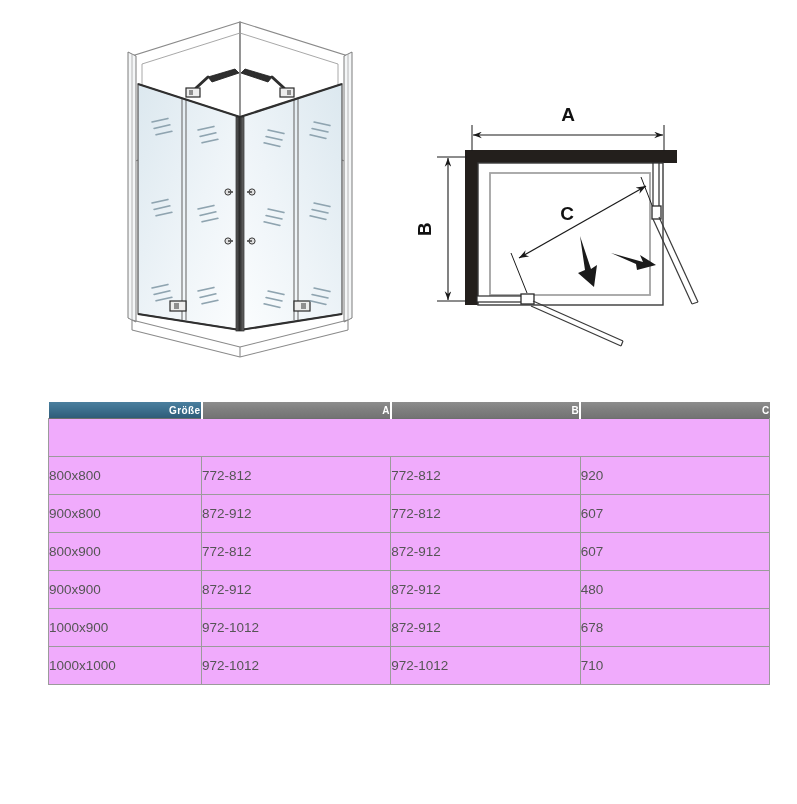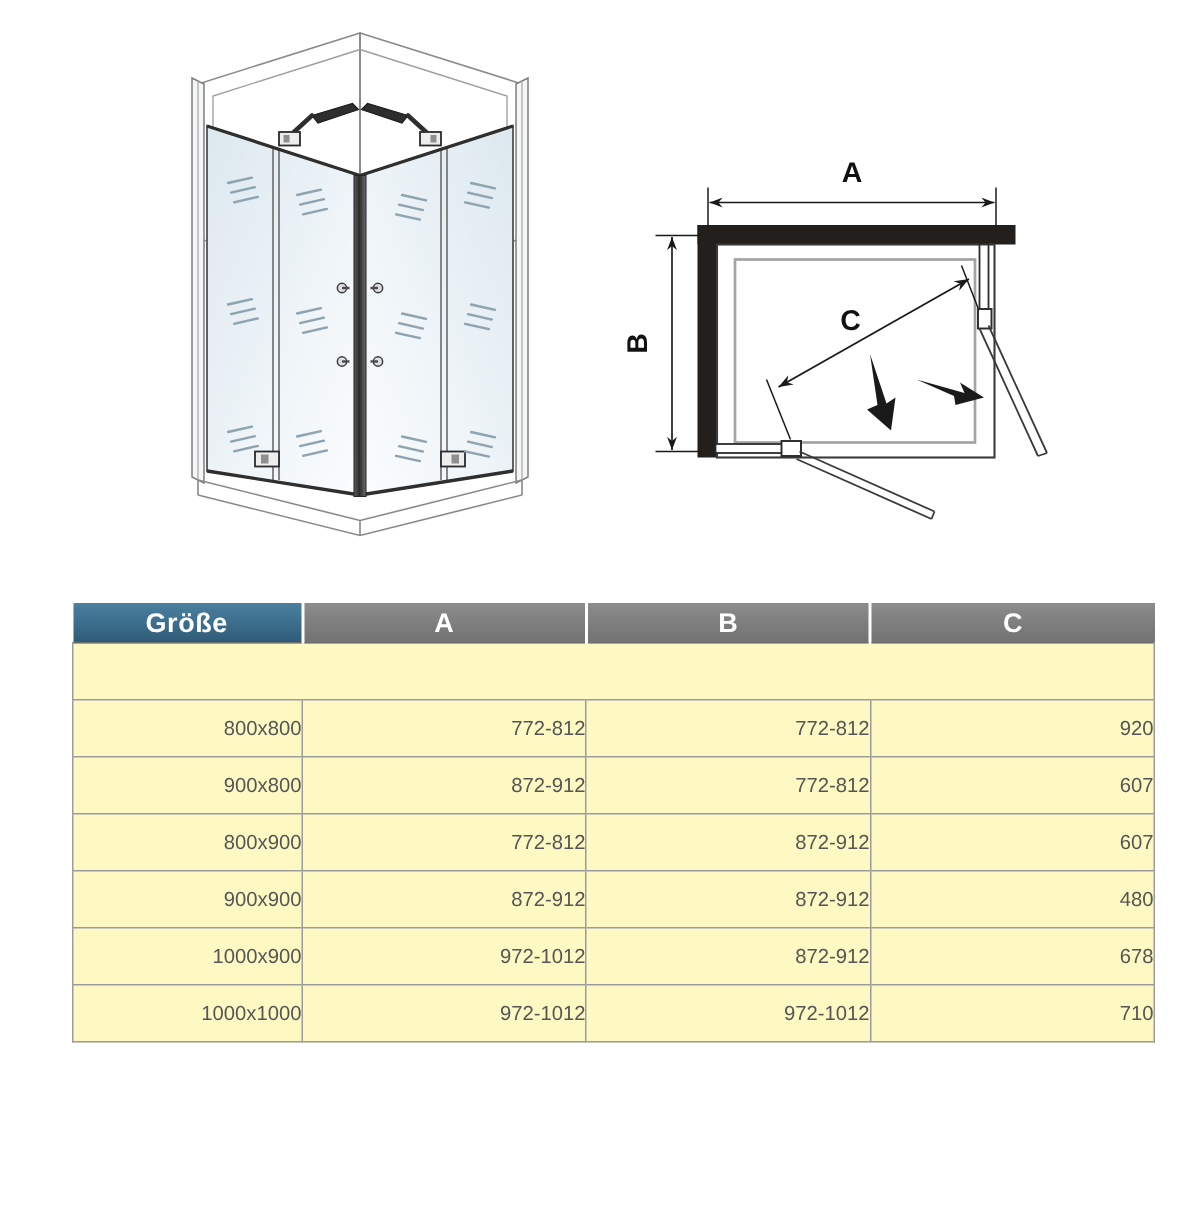--- a/index.html
+++ b/index.html
@@ -15,40 +15,40 @@
   .drawing{position:absolute;}
   #iso-drawing{left:90px;top:0px;width:300px;height:390px;}
   #plan-drawing{left:415px;top:105px;width:375px;height:245px;}
 
   
   #size-table{
     position:absolute;left:48px;top:402px;width:722px;
     border-collapse:collapse;table-layout:fixed;
   }
   #size-table th{
-    height:26px;padding:0;
-    color:#ffffff;font-size:18px;font-weight:bold;
-    text-align:center;vertical-align:middle;
+    height:16px;padding:0;
+    color:#ffffff;font-size:10px;font-weight:bold;
+    text-align:right;vertical-align:middle;
     letter-spacing:.4px;
     border-right:2px solid #ffffff;
   }
   #size-table th:last-child{border-right:none;}
   #size-table th.size-head{
     background:linear-gradient(to bottom,#4b7f9e 0%,#3f7291 40%,#2f5c78 100%);
     width:152px;
   }
   #size-table th.dim-head{
     background:linear-gradient(to bottom,#8d8d8d 0%,#818181 40%,#737373 100%);
   }
   #size-table td{
     height:37px;padding:0;
     font-size:13.5px;color:#555555;
-    text-align:right;vertical-align:middle;
+    text-align:left;vertical-align:middle;
     border:1px solid #9b9b9b;
-    background:#fef9c3;
+    background:#f0abfc;
   }
   #size-table tbody tr:first-child td{border-top:1px solid #6f6f6f;}
   #size-table td.c-size{width:152px;}
   #size-table td.c-a{width:175px;}
   #size-table td.c-b{width:205px;}
   #size-table td.c-c{width:190px;}
   .spacer-row td{height:5px;border:none;background:#fff;padding:0;}
 </style>
 </head>
 <body>

